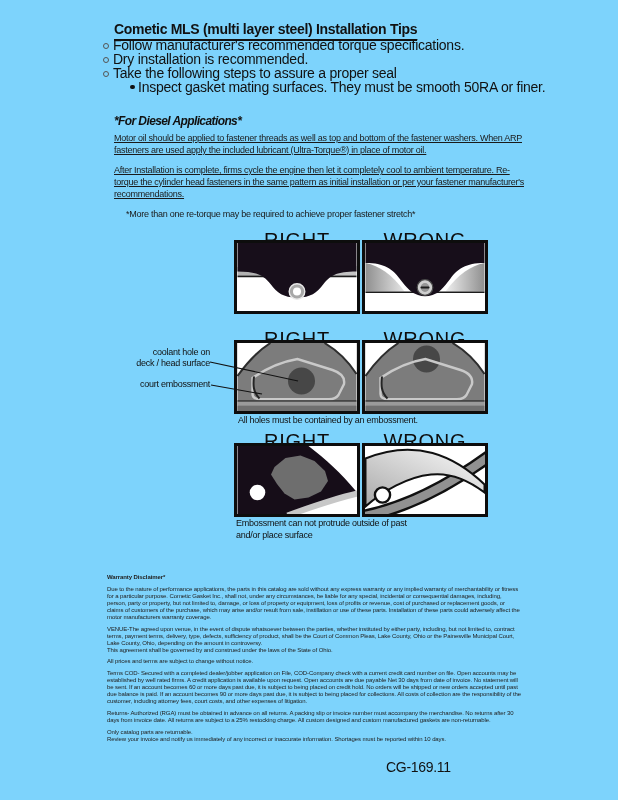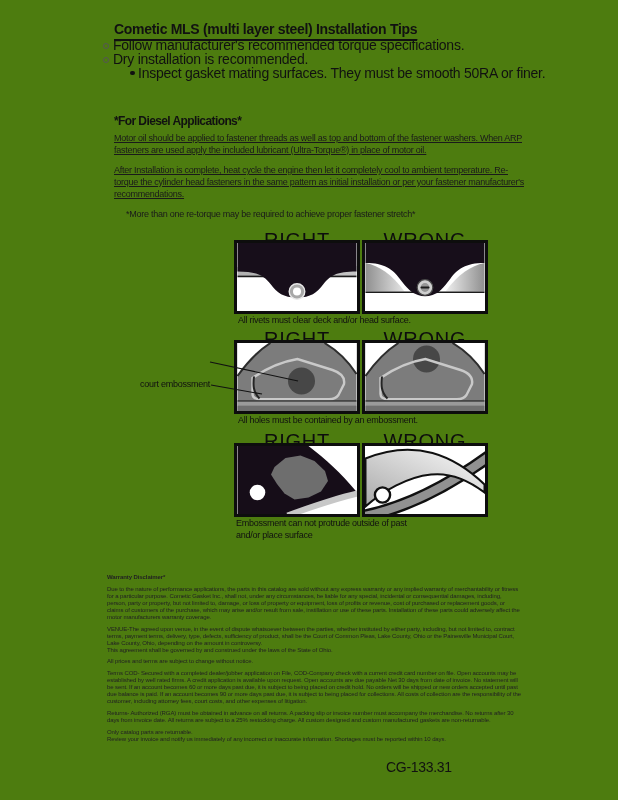--- a/index.html
+++ b/index.html
@@ -1,34 +1,34 @@
 <!DOCTYPE html>
 <html><head>
 <meta charset="utf-8">
 <style>
   html,body{margin:0;padding:0;background:#e8e8e8;}
   #page{
-    position:relative;width:618px;height:800px;background:#4d7c0f;
+    position:relative;width:618px;height:800px;background:#7dd3fc;
     font-family:"Liberation Sans","DejaVu Sans",sans-serif;color:#111;
     overflow:hidden;margin:0 auto;
   }
   .abs{position:absolute;}
   
   #title{
     left:114px;top:21px;font-size:14px;font-weight:bold;letter-spacing:-0.3px;
     border-bottom:2px solid #111;padding-bottom:2px;display:inline-block;
   }
   
   #bullets{left:103px;top:40px;width:470px;font-size:14px;letter-spacing:-0.25px;}
   .brow{display:flex;align-items:flex-start;line-height:10.6px;margin-bottom:3.4px;}
   .brow.sub{margin-left:27px;text-align:center;}
   .b-marker{flex:none;width:4px;height:4px;border:1px solid #555;border-radius:50%;margin:2.6px 4px 0 0;}
   .sb-marker{flex:none;width:4.5px;height:4.5px;background:#111;border-radius:50%;margin:2.6px 3.5px 0 0;}
   
-  #diesel-heading{left:114px;top:114px;font-size:12px;font-weight:bold;letter-spacing:-0.6px;}
+  #diesel-heading{left:114px;top:114px;font-size:12px;font-weight:bold;letter-spacing:-0.6px;font-style:italic;}
   .para{left:114px;width:412px;font-size:9px;line-height:11.8px;letter-spacing:-0.25px;color:#1a1a1a;text-decoration:underline;}
   #para1{top:133px;}
   #para2{top:165px;}
   #note{left:114px;top:209px;font-size:9px;letter-spacing:-0.25px;color:#1a1a1a;margin-left:12px;}
   
   .rw{width:126px;text-align:center;font-size:20px;letter-spacing:0.8px;color:#0d0d0d;}
   svg.panel{display:block;border:3px solid #0d0d0d;background:#fff;}
   .cap{font-size:9px;letter-spacing:-0.25px;color:#111;line-height:12px;}
   .ann{width:120px;left:90px;text-align:right;font-size:9px;line-height:10.5px;letter-spacing:-0.25px;color:#111;}
   
@@ -48,29 +48,33 @@
 
   <div class="abs" id="bullets">
     <div class="brow">
       <span class="b-marker"></span>
       <span>Follow manufacturer's recommended torque specifications.</span>
     </div>
     <div class="brow">
       <span class="b-marker"></span>
       <span>Dry installation is recommended.</span>
     </div>
+    <div class="brow">
+      <span class="b-marker"></span>
+      <span>Take the following steps to assure a proper seal</span>
+    </div>
     <div class="brow sub">
       <span class="sb-marker"></span>
       <span>Inspect gasket mating surfaces.  They must be smooth 50RA or finer.</span>
     </div>
   </div>
 
   <div class="abs" id="diesel-heading">*For Diesel Applications*</div>
   <div class="abs para" id="para1">Motor oil should be applied to fastener threads as well as top and bottom of the fastener washers. When ARP fasteners are used apply the included lubricant (Ultra-Torque®) in place of motor oil.</div>
-  <div class="abs para" id="para2">After Installation is complete, heat cycle the engine then let it completely cool to ambient temperature. Re-torque the cylinder head fasteners in the same pattern as initial installation or per your fastener manufacturer's recommendations.</div>
+  <div class="abs para" id="para2">After Installation is complete, firms cycle the engine then let it completely cool to ambient temperature. Re-torque the cylinder head fasteners in the same pattern as initial installation or per your fastener manufacturer's recommendations.</div>
   <div class="abs" id="note">*More than one re-torque may be required to achieve proper fastener stretch*</div>
 
   <div class="abs rw" style="left:234px;top:229px">RIGHT</div>
   <div class="abs rw" style="left:362px;top:229px">WRONG</div>
 
   <svg class="abs panel" style="left:234px;top:240px" width="120" height="68" viewBox="0 0 119 68">
     <polygon points="0,24 38,32.5 0,32.5" fill="#b2b2b2"></polygon>
     <polygon points="119,23 81,32.5 119,32.5" fill="#c4c4c4"></polygon>
     <line x1="0" y1="33.4" x2="119" y2="33.4" stroke="#1c1c1c" stroke-width="1.6"></line>
     <path d="M0,0 H119 V28.5 C99,28.5 93,32.5 86,41 C79,50 73.5,54.5 59.5,54.5 C45.5,54.5 40,50 33,41 C26,32.5 20,28.5 0,28.5 Z" fill="#170e1a"></path>
@@ -91,25 +95,28 @@
     </defs>
     <path d="M0,20 C14,23 26,31 39,48.5 L0,48.5 Z" fill="url(#gwL)"></path>
     <path d="M119,20 C105,23 93,31 80,48.5 L119,48.5 Z" fill="url(#gwR)"></path>
     <line x1="0" y1="49.2" x2="119" y2="49.2" stroke="#1c1c1c" stroke-width="1.6"></line>
     <path d="M0,0 H119 V20 C100,20 92,26 85,35.5 C78,45 73.5,50 67,52 C62,53.8 57,53.8 52.5,52 C46,50 41,45 34,35.5 C27,26 19,20 0,20 Z" fill="#170e1a"></path>
     <circle cx="59.5" cy="44.5" r="7.8" fill="#cfcfcf" stroke="#4a4a4a" stroke-width="1.2"></circle>
     <circle cx="59.5" cy="44.5" r="4.4" fill="#969696"></circle>
     <rect x="55" y="43.4" width="9" height="2.2" rx="1" fill="#1c1c1c"></rect>
   </svg>
 
-  <div class="abs cap" style="left:238px;top:314px">All rivets must clear deck and/or head surface.</div>
 
   <div class="abs rw" style="left:234px;top:328px">RIGHT</div>
   <div class="abs rw" style="left:362px;top:328px">WRONG</div>
 
+  <div class="abs ann" style="top:347px">
+    <div>coolant hole on</div>
+    <div>deck / head surface</div>
+  </div>
   <div class="abs ann" style="top:379px">court embossment</div>
 
   <svg class="abs panel" style="left:234px;top:340px" width="120" height="68" viewBox="0 0 119 68">
     <rect width="119" height="68" fill="#7c7c7c"></rect>
     <path d="M0,0 H33 C21,7.5 9.5,19.5 0,33 Z" fill="#ffffff"></path>
     <path d="M119,0 H87 C99,7 110.5,18 119,31 Z" fill="#ffffff"></path>
     <path d="M33,0 C21,7.5 9.5,19.5 0,33" stroke="#2d2d2d" stroke-width="2" fill="none"></path>
     <path d="M87,0 C99,7 110.5,18 119,31" stroke="#2d2d2d" stroke-width="2" fill="none"></path>
     <path d="M15,51 L15,35 C28,26 45,18.5 60,16 L95,27 C104,30 107.5,35 106.5,41 L101,52 C99,55 96,56.2 91.5,56.2 L23,56.2 C17.5,56.2 15,54.8 15,51 Z" fill="none" stroke="#c9c9c9" stroke-width="2.4"></path>
     <path d="M16.5,33.5 C15.5,42 15.5,49 22,55.5" stroke="#252525" stroke-width="2" fill="none"></path>
@@ -174,15 +181,15 @@
     <p class="fp">Due to the nature of performance applications, the parts in this catalog are sold without any express warranty or any implied warranty of merchantability or fitness for a particular purpose.  Cometic Gasket Inc., shall not, under any circumstances, be liable for any special, incidental or consequential damages, including, person, party or property, but not limited to, damage, or loss of property or equipment, loss of profits or revenue, cost of purchased or replacement goods, or claims of customers of the purchase, which may arise and/or result from sale, instillation or use of these parts.  Installation of these parts could adversely affect the motor manufacturers warranty coverage.</p>
     <p class="fp tight">VENUE-The agreed upon venue, in the event of dispute whatsoever between the parties, whether instituted by either party, including, but not limited to, contract terms, payment terms, delivery, type, defects, sufficiency of product, shall be the Court of Common Pleas, Lake County, Ohio or the Painesville Municipal Court, Lake County, Ohio, depending on the amount in controversy.</p>
     <p class="fp">This agreement shall be governed by and construed under the laws of the State of Ohio.</p>
     <p class="fp">All prices and terms are subject to change without notice.</p>
     <p class="fp">Terms COD- Secured with a completed dealer/jobber application on File, COD-Company check with a current credit card number on file.  Open accounts may be established by well rated firms.  A credit application is available upon request.  Open accounts are due payable Net 30 days from date of invoice.  No statement will be sent.  If an account becomes 60 or more days past due, it is subject to being placed on credit hold.  No orders will be shipped or new orders accepted until past due balance is paid.  If an account becomes 90 or more days past due, it is subject to being placed for collections.  All costs of collection are the responsibility of the customer, including attorney fees, court costs, and other expenses of litigation.</p>
     <p class="fp">Returns- Authorized (RGA) must be obtained in advance on all returns.  A packing slip or invoice number must accompany the merchandise.  No returns after 30 days from invoice date.  All returns are subject to a 25% restocking charge.  All custom designed and custom manufactured gaskets are non-returnable.</p>
     <p class="fp tight">Only catalog parts are returnable.</p>
     <p class="fp">Review your invoice and notify us immediately of any incorrect or inaccurate information.  Shortages must be reported within 10 days.</p>
   </div>
 
-  <div class="abs" id="footer-code">CG-133.31</div>
+  <div class="abs" id="footer-code">CG-169.11</div>
 
 </div>
 
 </body></html>

